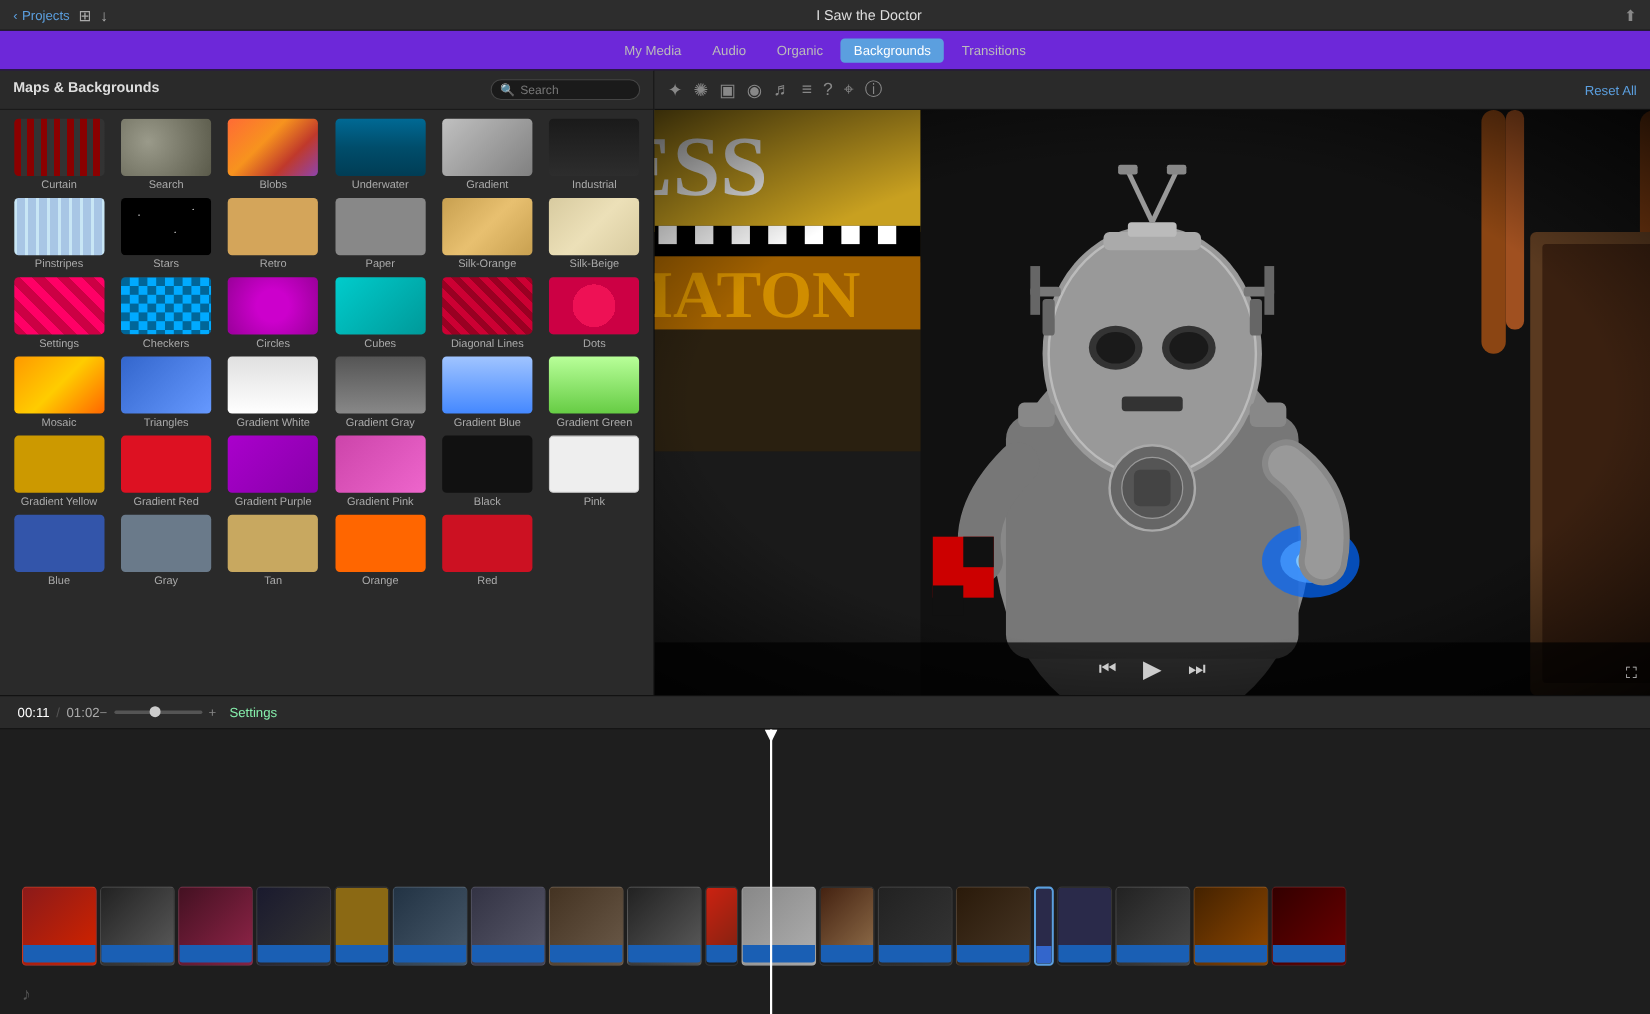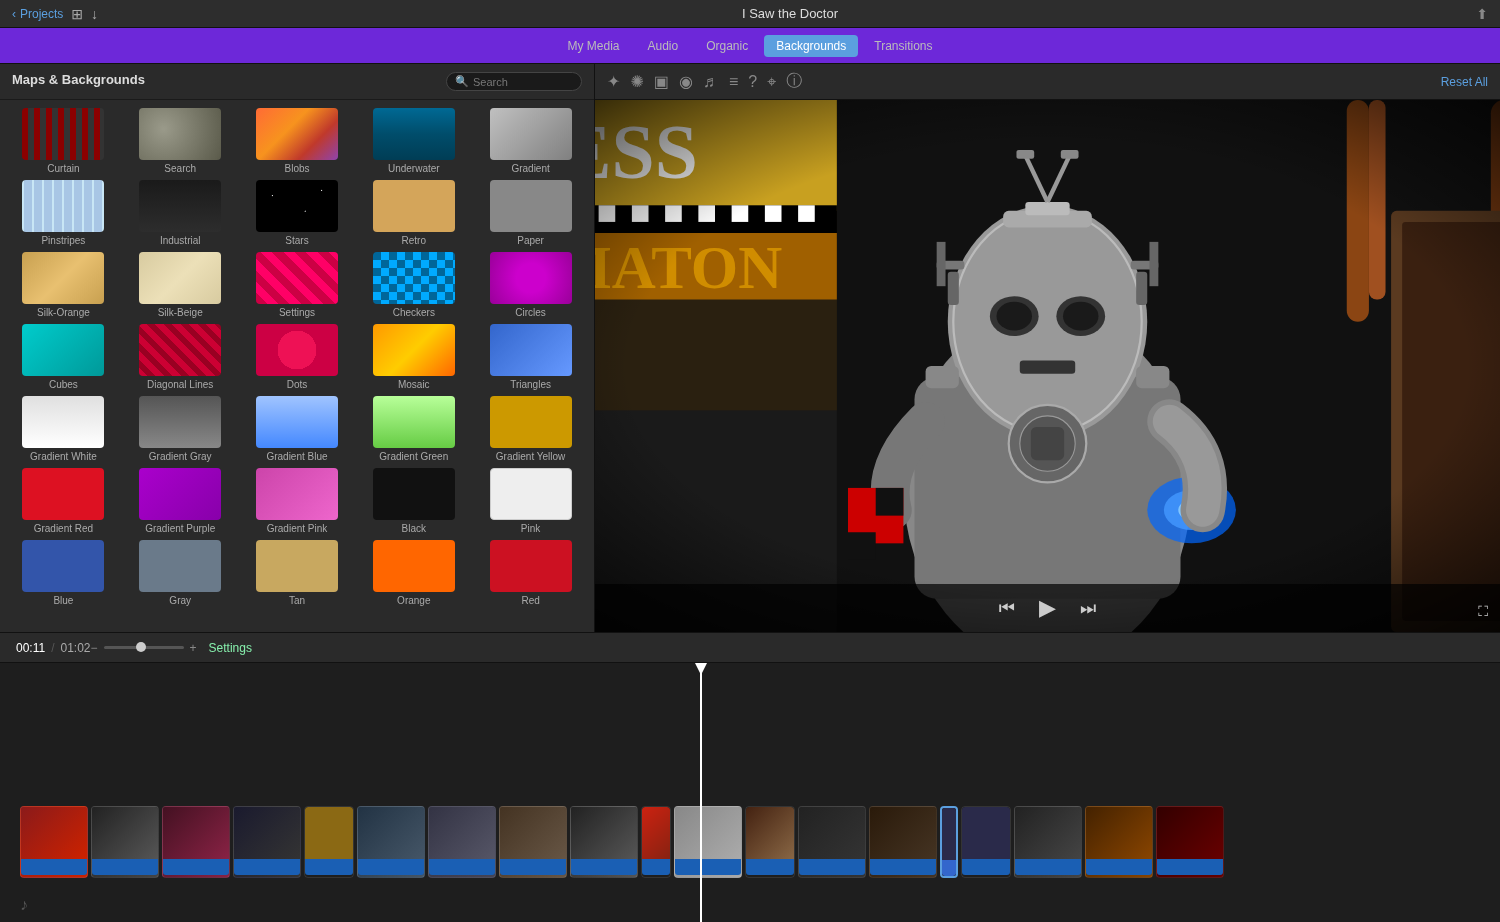--- a/index.html
+++ b/index.html
@@ -133,21 +133,21 @@
       flex: 1;
       overflow-y: auto;
       padding: 8px;
     }
     .grid-container::-webkit-scrollbar { width: 6px; }
     .grid-container::-webkit-scrollbar-track { background: #222; }
     .grid-container::-webkit-scrollbar-thumb { background: #555; border-radius: 3px; }
 
     .bg-grid {
       display: grid;
-      grid-template-columns: repeat(5, 1fr);
+      grid-template-columns: repeat(6, 1fr);
       gap: 6px;
     }
 
     .bg-item {
       display: flex;
       flex-direction: column;
       align-items: center;
       gap: 3px;
       cursor: pointer;
     }
@@ -460,26 +460,26 @@
           </div>
           <div class="bg-item">
             <div class="bg-thumb underwater"></div>
             <div class="bg-label">Underwater</div>
           </div>
           <div class="bg-item">
             <div class="bg-thumb gradient-simple"></div>
             <div class="bg-label">Gradient</div>
           </div>
           <div class="bg-item">
+            <div class="bg-thumb industrial"></div>
+            <div class="bg-label">Industrial</div>
+          </div>
+          <div class="bg-item">
             <div class="bg-thumb pinstripes"></div>
             <div class="bg-label">Pinstripes</div>
-          </div>
-          <div class="bg-item">
-            <div class="bg-thumb industrial"></div>
-            <div class="bg-label">Industrial</div>
           </div>
           <div class="bg-item">
             <div class="bg-thumb stars"></div>
             <div class="bg-label">Stars</div>
           </div>
           <div class="bg-item">
             <div class="bg-thumb retro"></div>
             <div class="bg-label">Retro</div>
           </div>
           <div class="bg-item">

